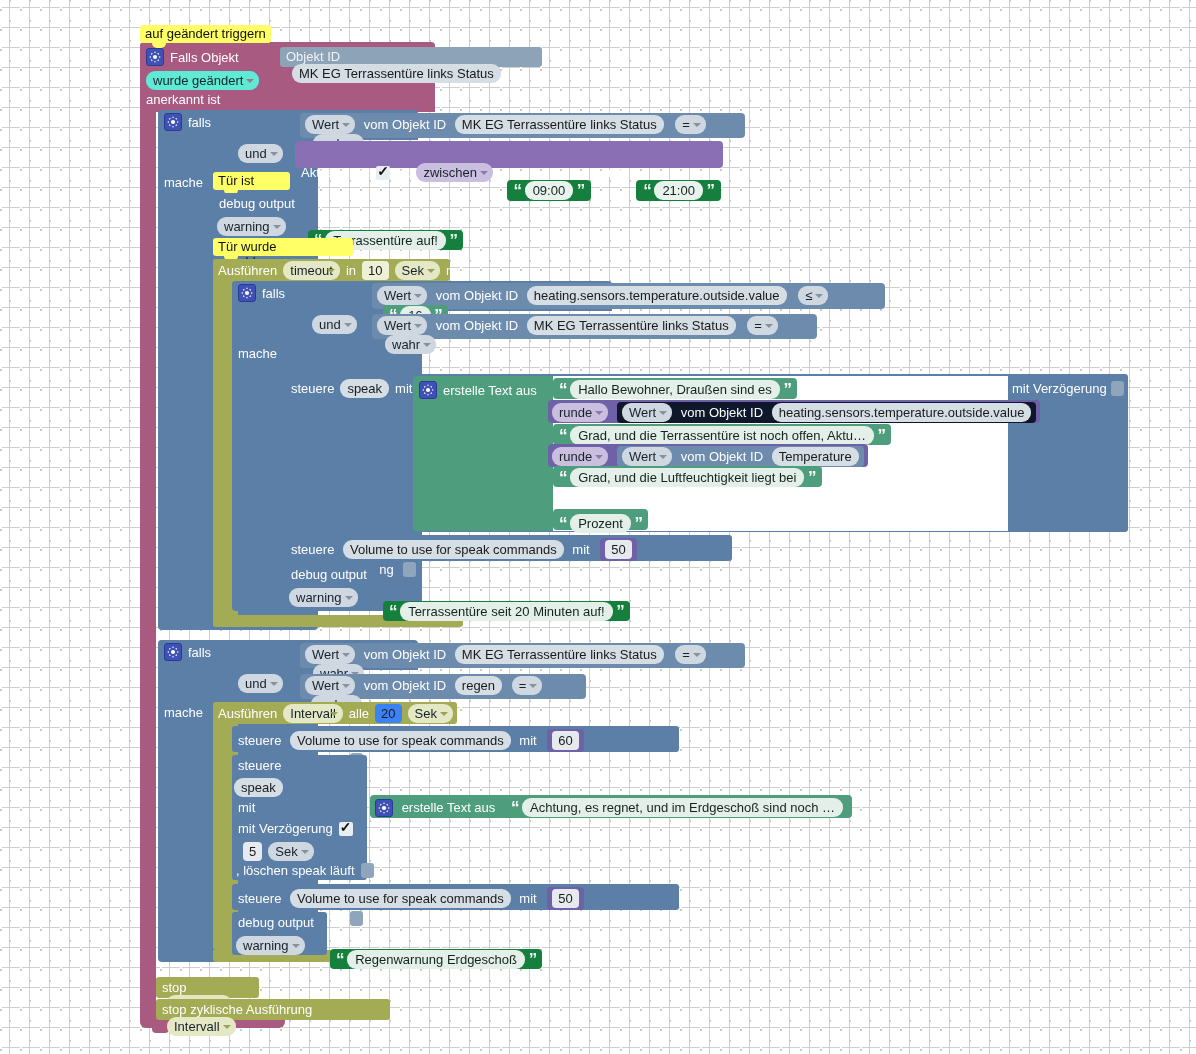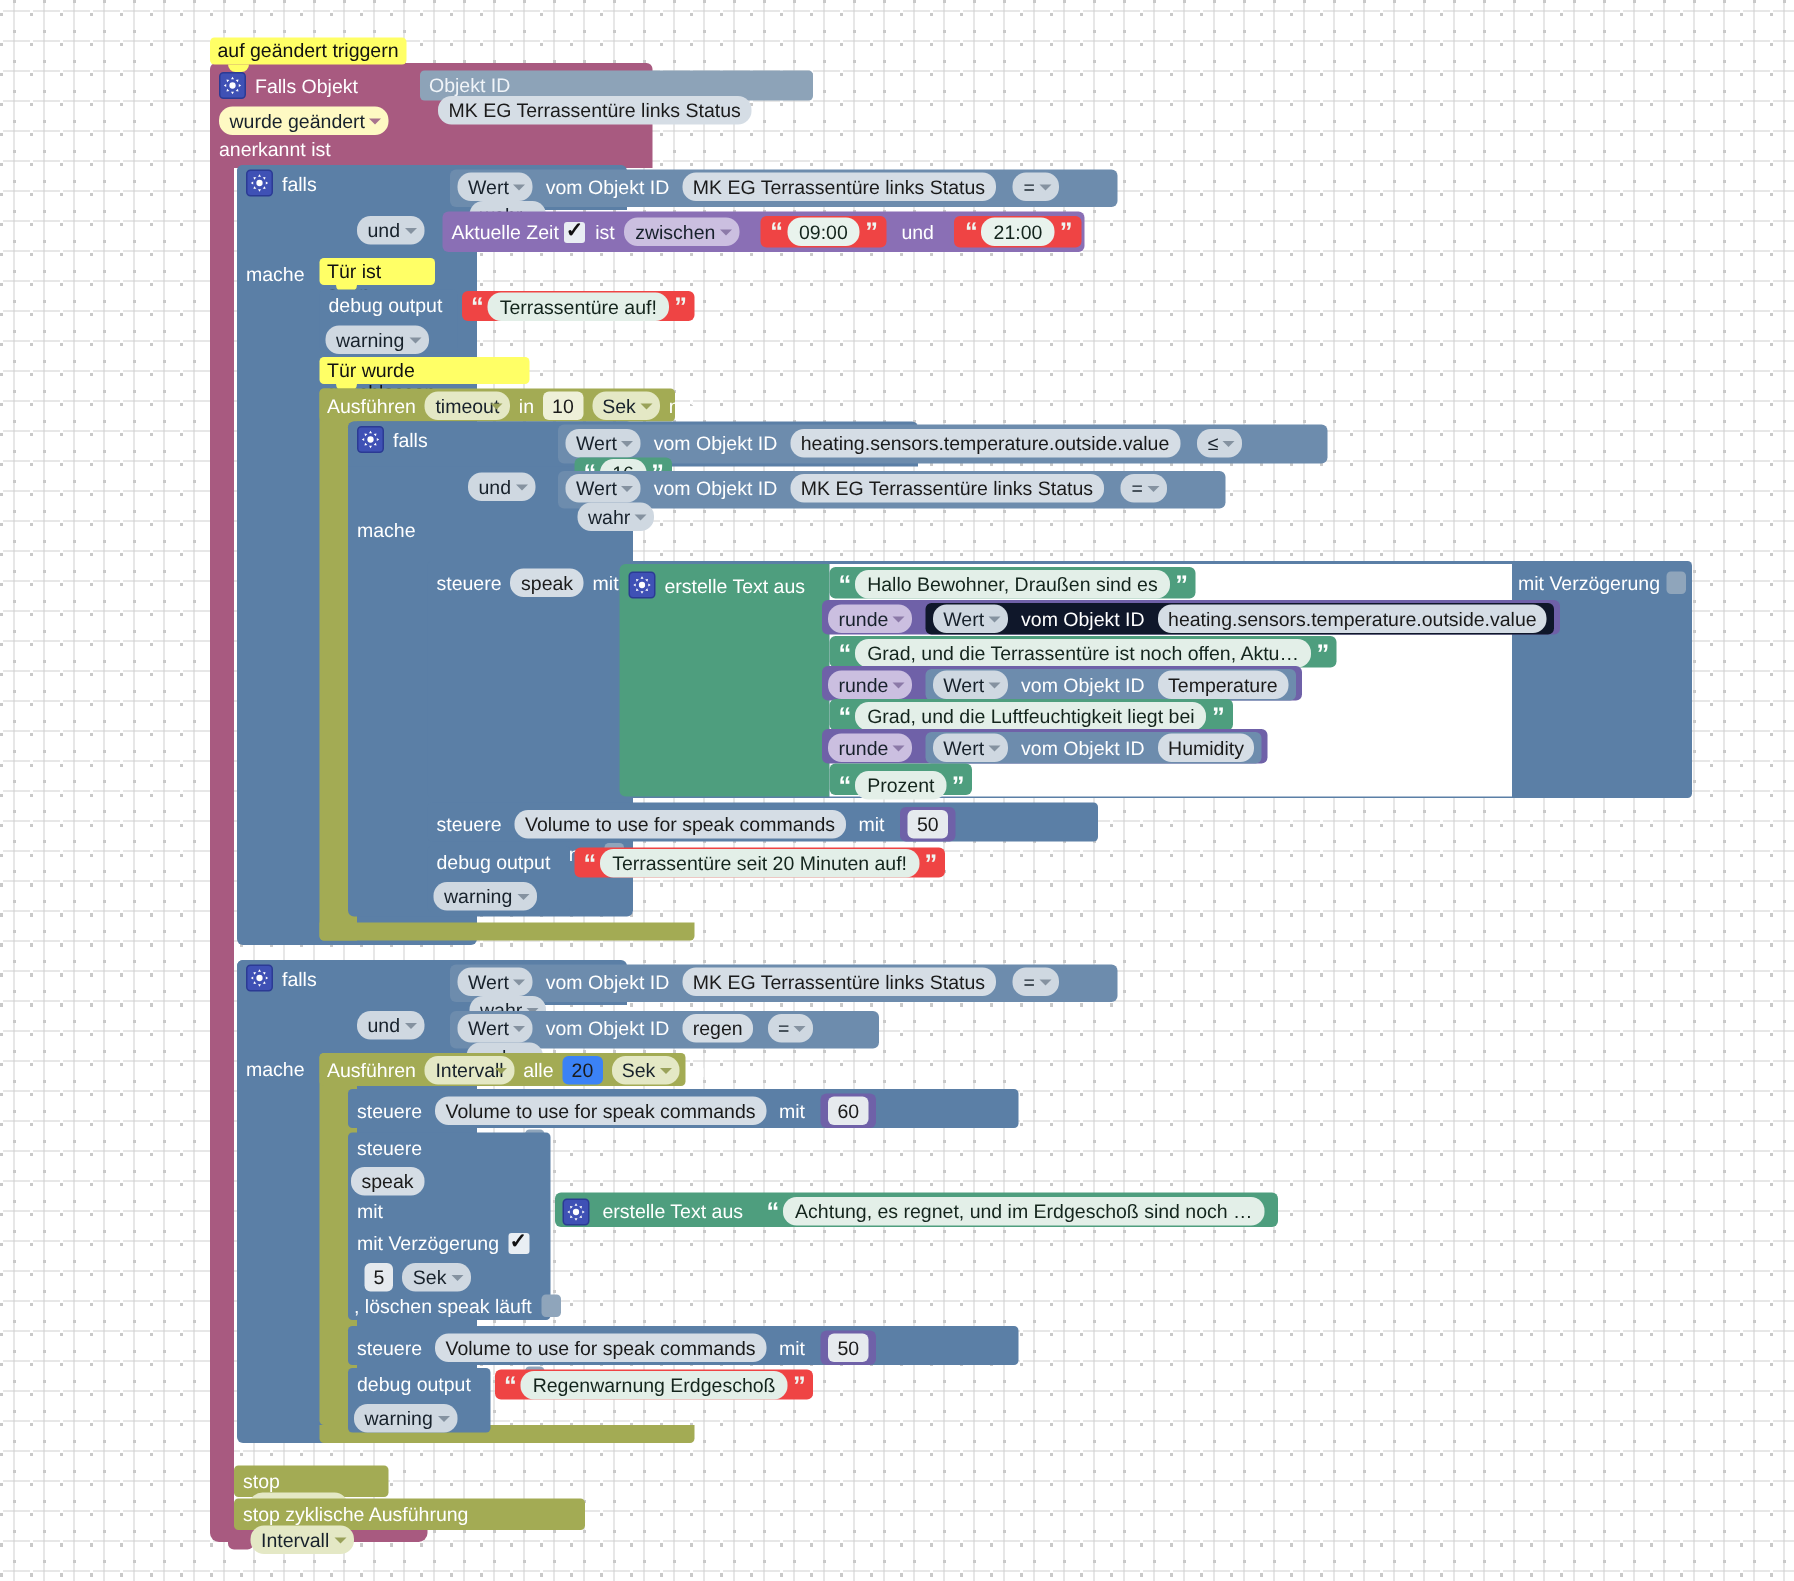--- a/index.html
+++ b/index.html
@@ -35,21 +35,21 @@
   }
   #workspace{position:absolute;inset:0;z-index:1;}
 
   .blk{position:absolute;box-sizing:border-box;}
 
   
   .c-trigger   {background:#a85a80;}        
   .c-logic     {background:#5b7fa6;}        
   .c-time      {background:#8a6fb5;}        
   .c-text      {background:#4e9e7e;}        
-  .c-textlight {background:#ef4444;}
+  .c-textlight {background:#15803d;margin-top:36px;}
   .c-exec      {background:#a3ab54;}        
   .c-comment   {background:#ffff66;}        
 
   
   .field{
     display:inline-block;background:#d5dde5;color:#1a1a1a;
     border-radius:9px;padding:1px 7px;line-height:17px;font-size:13px;
     vertical-align:middle;white-space:nowrap;
   }
   .field.num{background:#e6eaee;border-radius:4px;padding:1px 6px;}
@@ -60,21 +60,21 @@
   }
   .dd::after{
     content:"";position:absolute;right:5px;top:50%;margin-top:-2px;
     border-left:4px solid transparent;border-right:4px solid transparent;
     border-top:4px solid #8592a0;
   }
   .dd.onpurple{background:#cbbfe0;}
   .dd.onpurple::after{border-top-color:#8c7aa8;}
   .dd.onolive{background:#e4e8c5;}
   .dd.onolive::after{border-top-color:#9aa25a;}
-  .dd.onpink{background:#fef9c3;}
+  .dd.onpink{background:#5eead4;}
   .dd.onpink::after{border-top-color:#a8738d;}
   .lbl{color:#ffffff;display:inline-block;vertical-align:middle;white-space:nowrap;}
   .lbl.dim{color:#e9eef3;}
 
   
   .gear{
     display:inline-block;width:16px;height:16px;border-radius:3px;
     background:#3f51b5;border:1px solid #2b3a94;position:relative;vertical-align:middle;
   }
   .gear svg{position:absolute;left:1px;top:1px;}
@@ -338,28 +338,20 @@
       <span class="field">Temperature</span>
     </span>
   </div>
 
   <div class="blk c-text" style="left:553px;top:466px;height:21px;border-radius:4px;padding:2px 6px;">
     <span class="q">“</span>
     <span class="strv">Grad, und die Luftfeuchtigkeit liegt bei</span>
     <span class="q">”</span>
   </div>
 
-  <div class="blk" style="left:548px;top:486px;height:23px;background:#6f61a8;border-radius:4px;padding:2px 4px;">
-    <span class="dd onpurple">runde</span>
-    <span class="blk" style="position:relative;display:inline-block;margin-left:5px;background:#6d8cad;border-radius:4px;padding:1px 5px;vertical-align:middle;">
-      <span class="dd">Wert</span>
-      <span class="lbl" style="margin:0 5px;">vom Objekt ID</span>
-      <span class="field">Humidity</span>
-    </span>
-  </div>
 
   <div class="blk c-text" style="left:553px;top:509px;height:21px;border-radius:4px;padding:5px 6px;">
     <span class="q">“</span>
     <span class="strv">Prozent</span>
     <span class="q">”</span>
   </div>
 
   
   <div class="blk c-logic" style="left:285px;top:535px;width:447px;height:26px;border-radius:3px;padding:3px 6px;">
     <span class="lbl">steuere</span>

